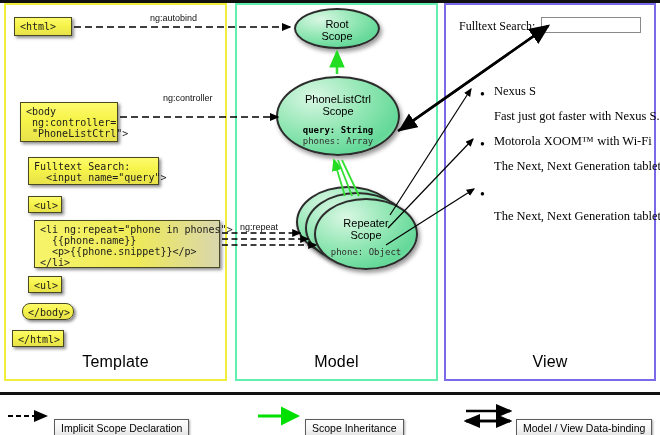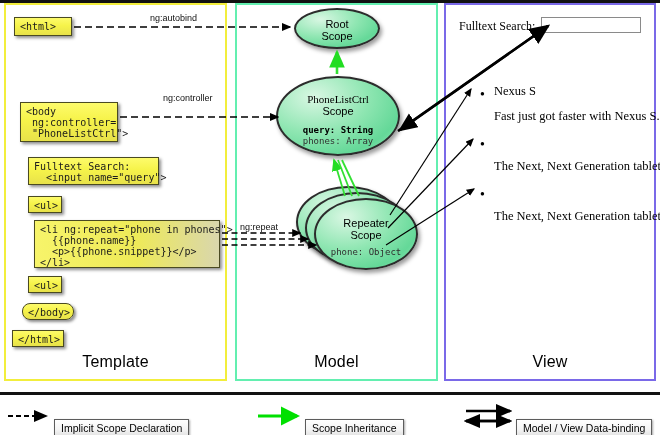--- a/index.html
+++ b/index.html
@@ -208,21 +208,21 @@
   <div class="column" id="col-model">
     <div class="column-label">Model</div>
   </div>
 
   <div class="ellipse" style="left:294px; top:8px; width:86px; height:41px;">
     <div class="ellipse-text" style="top:8px;">Root</div>
     <div class="ellipse-text" style="top:20px;">Scope</div>
   </div>
 
   <div class="ellipse" style="left:276px; top:76px; width:124px; height:80px;">
-    <div class="ellipse-text" style="top:15px;font-family:Liberation Serif, serif;">PhoneListCtrl</div>
+    <div class="ellipse-text" style="top:15px;">PhoneListCtrl</div>
     <div class="ellipse-text" style="top:27px;">Scope</div>
     <div class="ellipse-mono" style="top:58px;"><span>phones</span>: <span>Array</span></div>
     <div class="ellipse-mono" style="top:47px;"><b><span>query</span>: <span>String</span></b></div>
   </div>
 
   <div class="ellipse" style="left:296px; top:186px; width:104px; height:72px;"></div>
   <div class="ellipse" style="left:305px; top:192px; width:104px; height:72px;"></div>
   <div class="ellipse" style="left:314px; top:198px; width:104px; height:72px;">
     <div class="ellipse-text" style="top:17px;">Repeater</div>
     <div class="ellipse-text" style="top:29px;">Scope</div>
@@ -232,20 +232,21 @@
   <div class="column" id="col-view">
     <div id="view-inner">
       <div class="view-label" style="left:13px; top:14px;">Fulltext Search:</div>
       <input class="view-input" style="left: 95px; top: 12px; width: 100px; height: 16px;" value="" placeholder="">
 
       <div class="view-bullet" style="left:34px;  top:85px;">●</div>
       <div class="view-item-title" style="left:48px;  top:79px;">Nexus S</div>
       <div class="view-item-snippet" style="left:48px; top:104px;">Fast just got faster with Nexus S.</div>
 
       <div class="view-bullet" style="left:34px;  top:135px;">●</div>
+      <div class="view-item-title" style="left:48px;  top:129px;">Motorola XOOM™  with Wi-Fi</div>
       <div class="view-item-snippet" style="left:48px; top:154px;">The Next, Next Generation tablet.</div>
 
       <div class="view-bullet" style="left:34px;  top:185px;">●</div>
       <div class="view-item-snippet" style="left:48px; top:204px;">The Next, Next Generation tablet.</div>
     </div>
     <div class="column-label">View</div>
   </div>
 
   <div class="arrow-label" style="left:150px; top:13px;">ng:autobind</div>
   <div class="arrow-label" style="left:135px; top:93px;margin-left:28px;">ng:controller</div>

